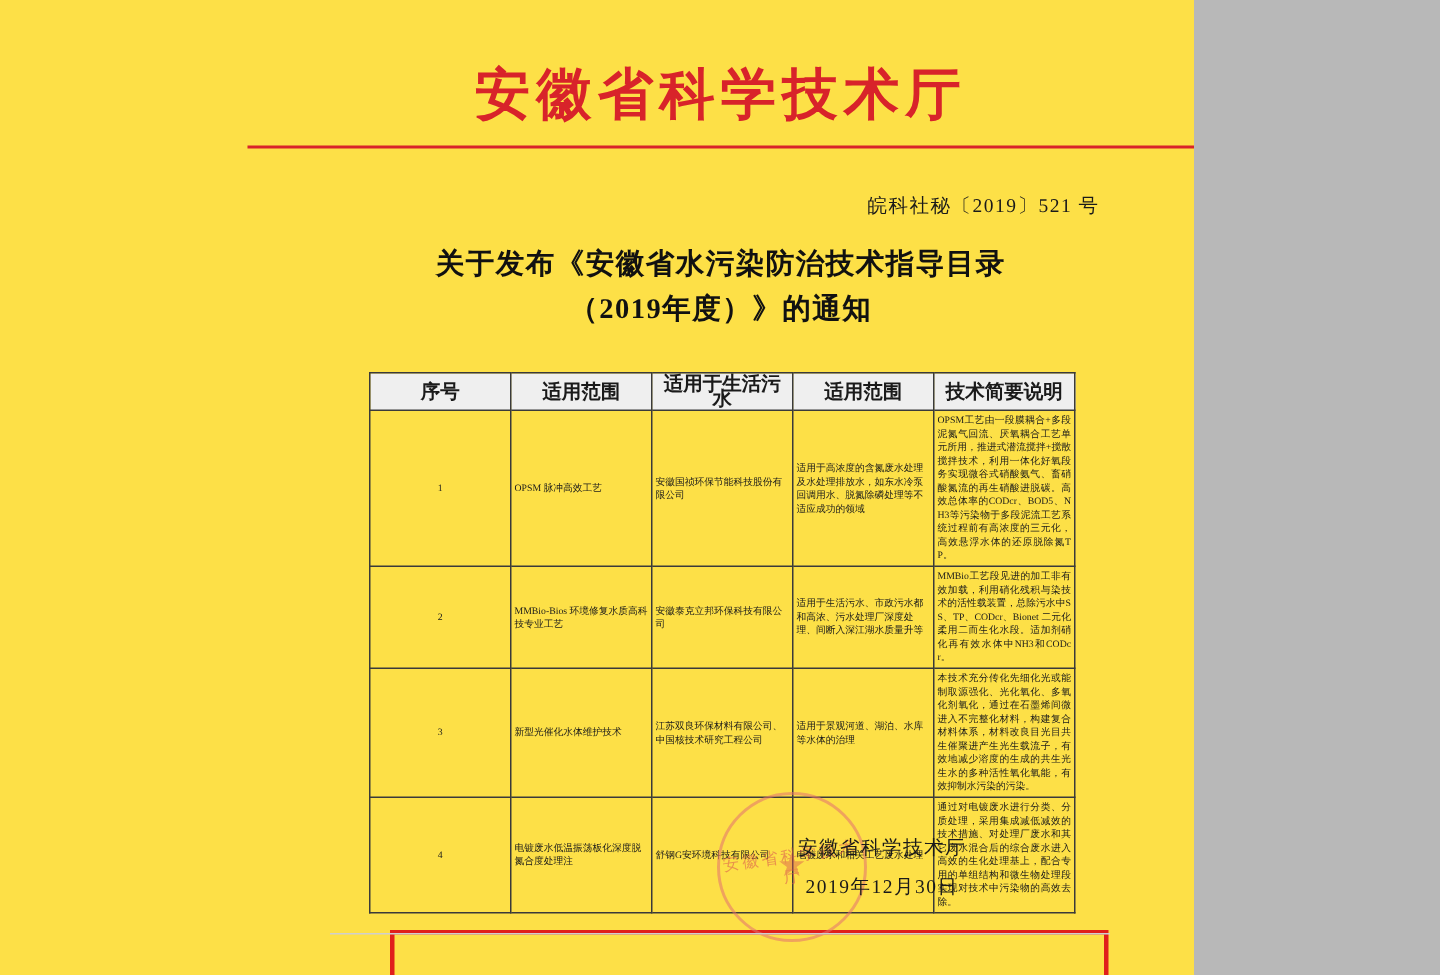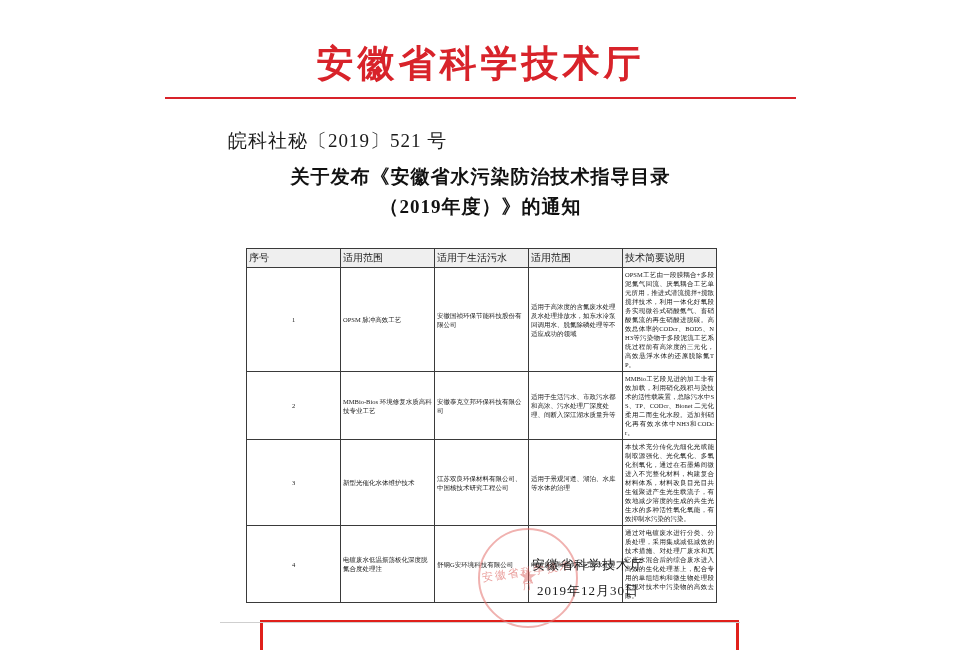--- a/index.html
+++ b/index.html
@@ -10,23 +10,23 @@
   body {
     width: 960px;
     height: 650px;
     overflow: hidden;
     font-family: "Liberation Serif", serif;
   }
   .page {
     position: absolute;
     left: 0;
     top: 0;
-    width: 960px;
+    width: 796px;
     height: 650px;
-    background: #ffffff;
+    background: #fde047;
     box-sizing: border-box;
   }
   .doc-inner {
     position: absolute;
     left: 228px;
     top: 0;
     width: 505px;
     height: 650px;
   }
   
@@ -50,22 +50,22 @@
     top: 97px;
     width: 631px;
     height: 2px;
     background: #d8232a;
   }
   .doc-number {
     position: absolute;
     left: 0;
     top: 128px;
     width: 505px;
-    text-align: left;
-    font-size: 19px;
+    text-align: right;
+    font-size: 13px;
     color: #1a1a1a;
     letter-spacing: 1px;
   }
   .doc-title {
     position: absolute;
     left: 0;
     top: 162px;
     width: 505px;
     text-align: center;
     font-weight: bold;
@@ -90,23 +90,23 @@
     color: #1a1a1a;
   }
   table.catalog th, table.catalog td {
     border: 1px solid #3a3a3a;
     padding: 2px 2px;
     vertical-align: middle;
     word-break: break-all;
   }
   table.catalog thead th {
     background: #efefef;
-    text-align: left;
-    font-weight: normal;
-    font-size: 10px;
+    text-align: center;
+    font-weight: bold;
+    font-size: 13px;
     line-height: 10px;
     height: 14px;
   }
   td.c-idx { text-align: center; width: 22px; }
   td.c-name { width: 46px; }
   td.c-org  { width: 58px; }
   td.c-scope{ width: 62px; }
   td.c-desc { width: 279px; text-align: justify; }
   tr.row-h1 td { height: 52px; }
   tr.row-h2 td { height: 50px; }

